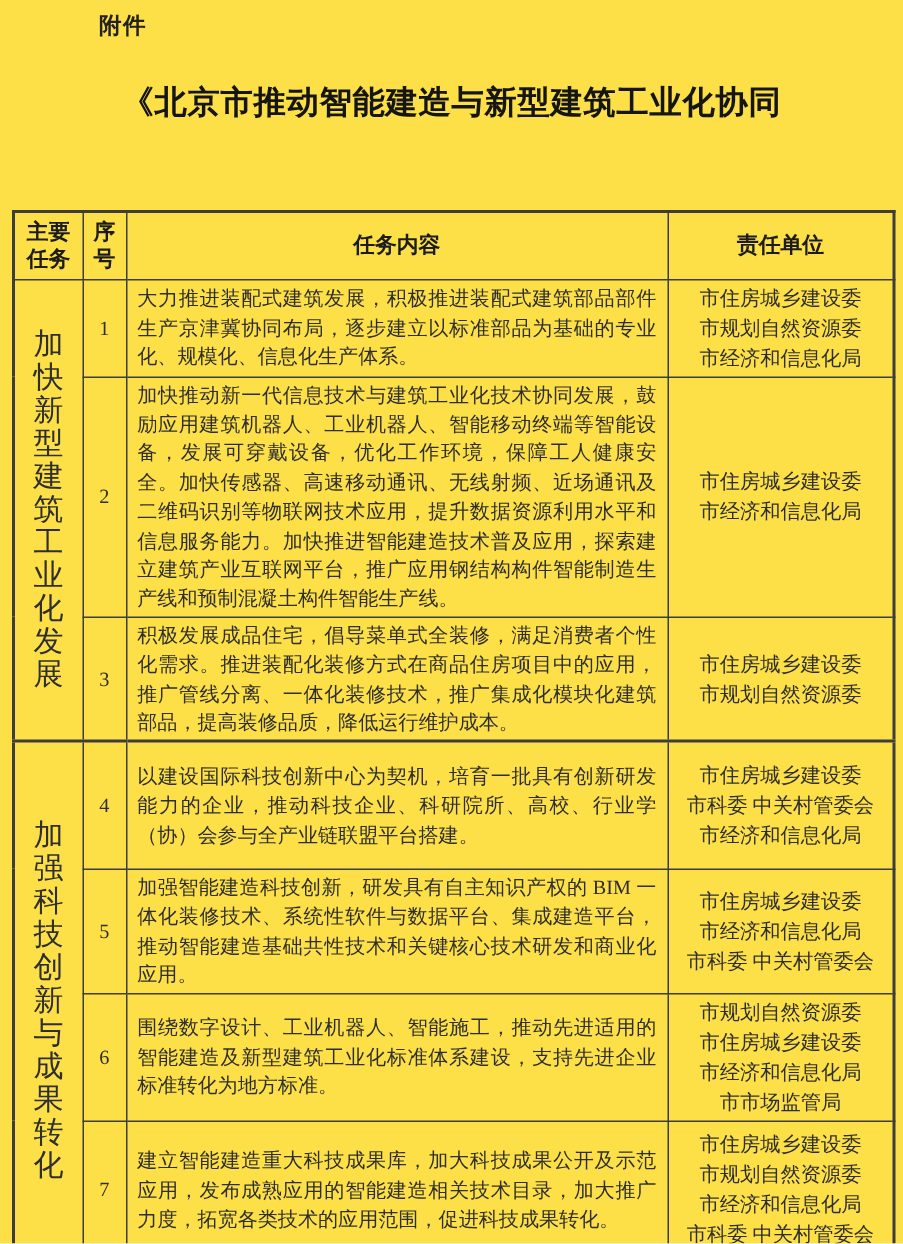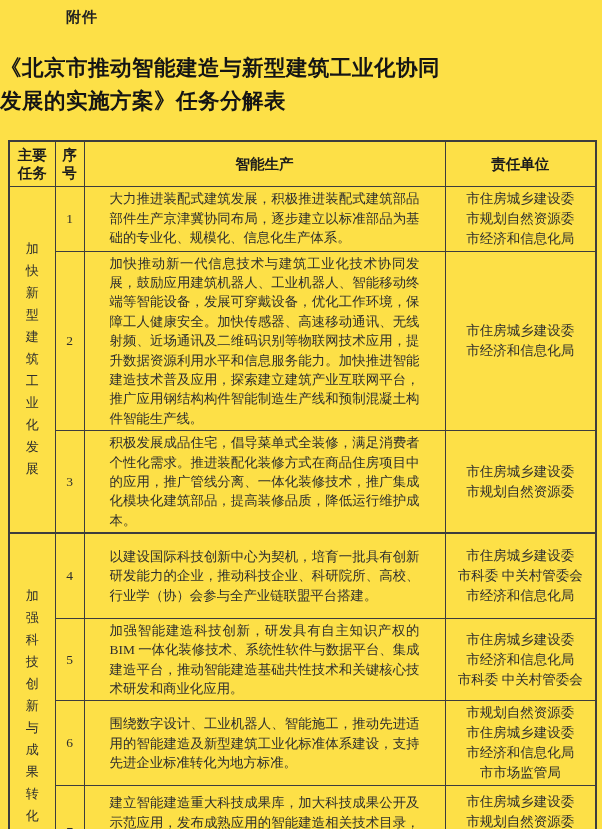--- a/index.html
+++ b/index.html
@@ -24,20 +24,21 @@
     font-weight: bold;
     color: #222;
     letter-spacing: 1px;
   }
   .title {
     position: absolute;
     left: 0;
     top: 52px;
     width: 602px;
     margin: 0;
+    text-align: center;
     font-size: 21.5px;
     font-weight: bold;
     color: #151515;
     line-height: 33px;
     letter-spacing: 0.5px;
   }
   table.task-table {
     position: absolute;
     left: 8px;
     top: 140px;
@@ -59,35 +60,35 @@
     color: #1c1c1c;
     line-height: 18px;
     padding: 2px 1px;
     text-align: center;
   }
   tr.header-row { height: 45px; margin-top: 18px; }
   td.group-cell { text-align: center; }
   .vtext {
     width: 1.1em;
     margin: 0 auto;
-    font-size: 13px;
+    font-size: 20px;
     line-height: 22px;
     word-break: break-all;
     color: #2e2e2e;
   }
   td.seq-cell {
     text-align: center;
     font-size: 13.5px;
     color: #2e2e2e;
   }
   td.content-cell {
     font-size: 13.4px;
     line-height: 19.4px;
     text-align: justify;
-    padding: 2px 25px;
+    padding: 2px 7px;
     color: #2e2e2e;
   }
   td.units-cell {
     text-align: center;
     font-size: 13.5px;
     line-height: 20px;
     white-space: pre-line;
     color: #2e2e2e;
     padding: 2px 2px;
   }
@@ -99,34 +100,34 @@
   tr.r6 { height: 85px; }
   tr.r7 { height: 93px; }
 </style>
 </head>
 <body>
 
 <div class="page">
 
   <div class="attachment">附件</div>
 
-  <h1 class="title"><span>《北京市推动智能建造与新型建筑工业化协同</span><br><span>发展的实施方案》任务分解表</span></h1>
+  <h1 class="title"><span>《北京市推动智能建造与新型建筑工业化协同</span><br></h1>
 
   <table class="task-table">
     <colgroup>
       <col style="width:46px">
       <col style="width:29px">
       <col style="width:361px">
       <col style="width:151px">
     </colgroup>
     <thead>
       <tr class="header-row">
         <th class="h-cell">主要任务</th>
         <th class="h-cell">序号</th>
-        <th class="h-cell">智能生产</th>
+        <th class="h-cell">任务内容</th>
         <th class="h-cell">责任单位</th>
       </tr>
     </thead>
     <tbody>
       <tr class="r1">
         <td class="group-cell" rowspan="3">
           <div class="vtext">加快新型建筑工业化发展</div>
         </td>
         <td class="seq-cell">1</td>
         <td class="content-cell">大力推进装配式建筑发展，积极推进装配式建筑部品部件生产京津冀协同布局，逐步建立以标准部品为基础的专业化、规模化、信息化生产体系。</td>

